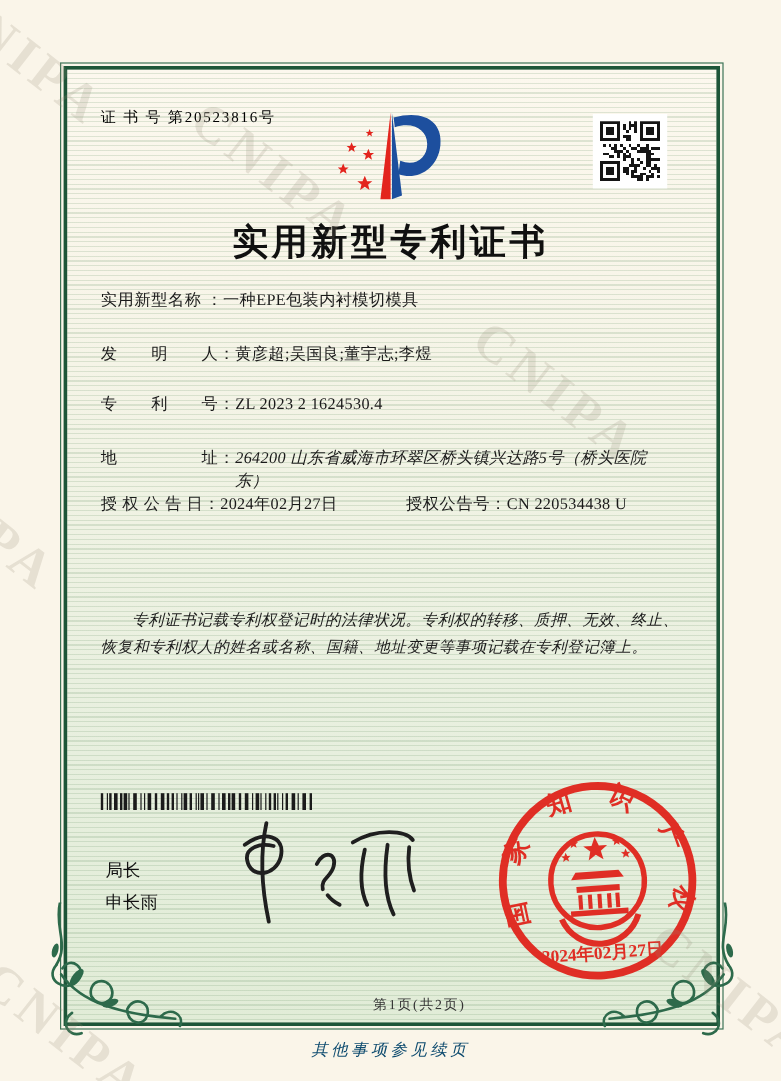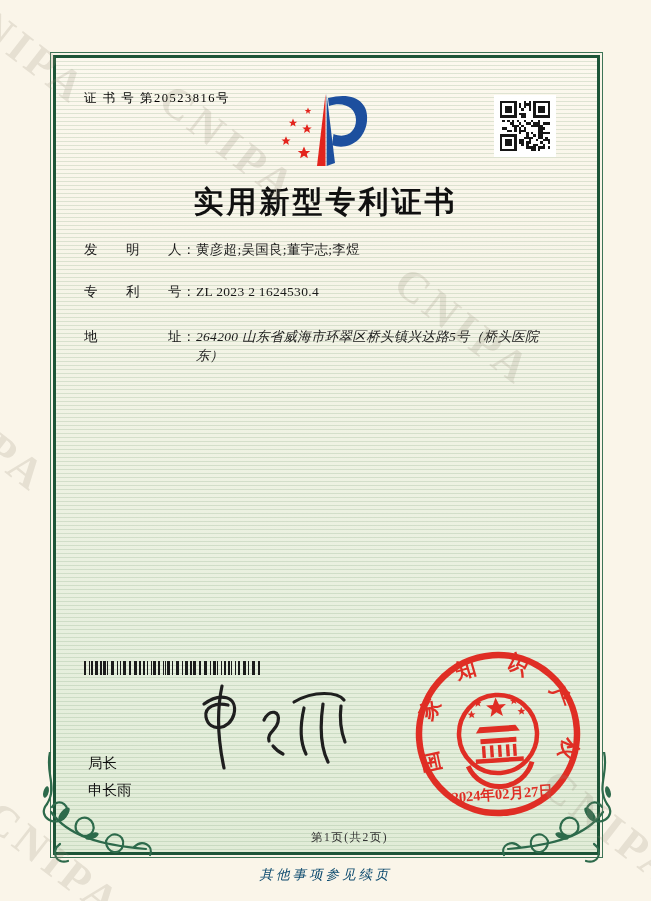--- a/index.html
+++ b/index.html
@@ -39,21 +39,21 @@
   .addr .fv{max-width:352px;font-style:italic;}
   .fl2{white-space:pre;margin-left:57px;letter-spacing:0.5px;}
   
   .legal{position:absolute;z-index:3;left:84px;top:506px;width:486px;font-size:13px;line-height:21.5px;
          font-style:italic;color:#1c1c1c;letter-spacing:0.4px;}
   .legal p{margin:0 0 3px 0;text-indent:2em;}
   
   .barcode{position:absolute;z-index:3;left:84px;top:661px;width:178px;height:14px;}
   .barcode i{position:absolute;top:0;height:100%;background:#1b1b1b;}
   .officer{position:absolute;z-index:3;left:88px;top:714px;
-           font-family:Liberation Sans, sans-serif;font-size:14.5px;line-height:27px;color:#111;margin-top:36px;}
+           font-family:Liberation Mono, monospace;font-size:14.5px;line-height:27px;color:#111;}
   .sig{position:absolute;z-index:3;left:186px;top:670px;}
   .seal{position:absolute;z-index:5;left:410px;top:646px;}
   .pagenum{position:absolute;z-index:3;left:50px;width:599px;top:830px;text-align:center;
            font-size:11.5px;letter-spacing:1.5px;color:#333;}
   .contnote{position:absolute;z-index:3;left:0;right:0;top:866px;text-align:center;
             font-size:13.5px;font-style:italic;letter-spacing:3px;color:#0c4a6e;}
 </style>
 </head>
 <body>
 
@@ -240,32 +240,39 @@
           <rect x="13" y="20" width="1" height="1"></rect>
           <rect x="14" y="20" width="1" height="1"></rect>
           <rect x="16" y="20" width="1" height="1"></rect>
         </g>
     </svg>
   </div>
 
   <div class="title">实用新型专利证书</div>
 
   <div class="fields">
+    <div class="frow m1">
+      <span class="fl">实用新型名称 ：</span><span class="fv">一种EPE包装内衬模切模具</span>
+    </div>
     <div class="frow m2">
       <span class="fl">发　　明　　人：</span><span class="fv">黄彦超;吴国良;董宇志;李煜</span>
     </div>
     <div class="frow m3">
       <span class="fl">专　　利　　号：</span><span class="fv">ZL 2023 2 1624530.4</span>
     </div>
     <div class="frow addr">
       <span class="fl">地　　　　　址：</span><span class="fv">264200 山东省威海市环翠区桥头镇兴达路5号（桥头医院东）</span>
     </div>
+    <div class="frow">
+      <span class="fl">授 权 公 告 日：</span><span class="fv">2024年02月27日</span><span class="fl fl2">授权公告号：</span><span class="fv">CN 220534438 U</span>
+    </div>
   </div>
 
   <div class="legal">
+    <p>专利证书记载专利权登记时的法律状况。专利权的转移、质押、无效、终止、恢复和专利权人的姓名或名称、国籍、地址变更等事项记载在专利登记簿上。</p>
   </div>
 
   <div class="barcode">
       <i style="left:0px;width:2px"></i>
       <i style="left:5px;width:1px"></i>
       <i style="left:7px;width:2px"></i>
       <i style="left:11px;width:3px"></i>
       <i style="left:16px;width:2px"></i>
       <i style="left:19px;width:3px"></i>
       <i style="left:23px;width:1px"></i>

